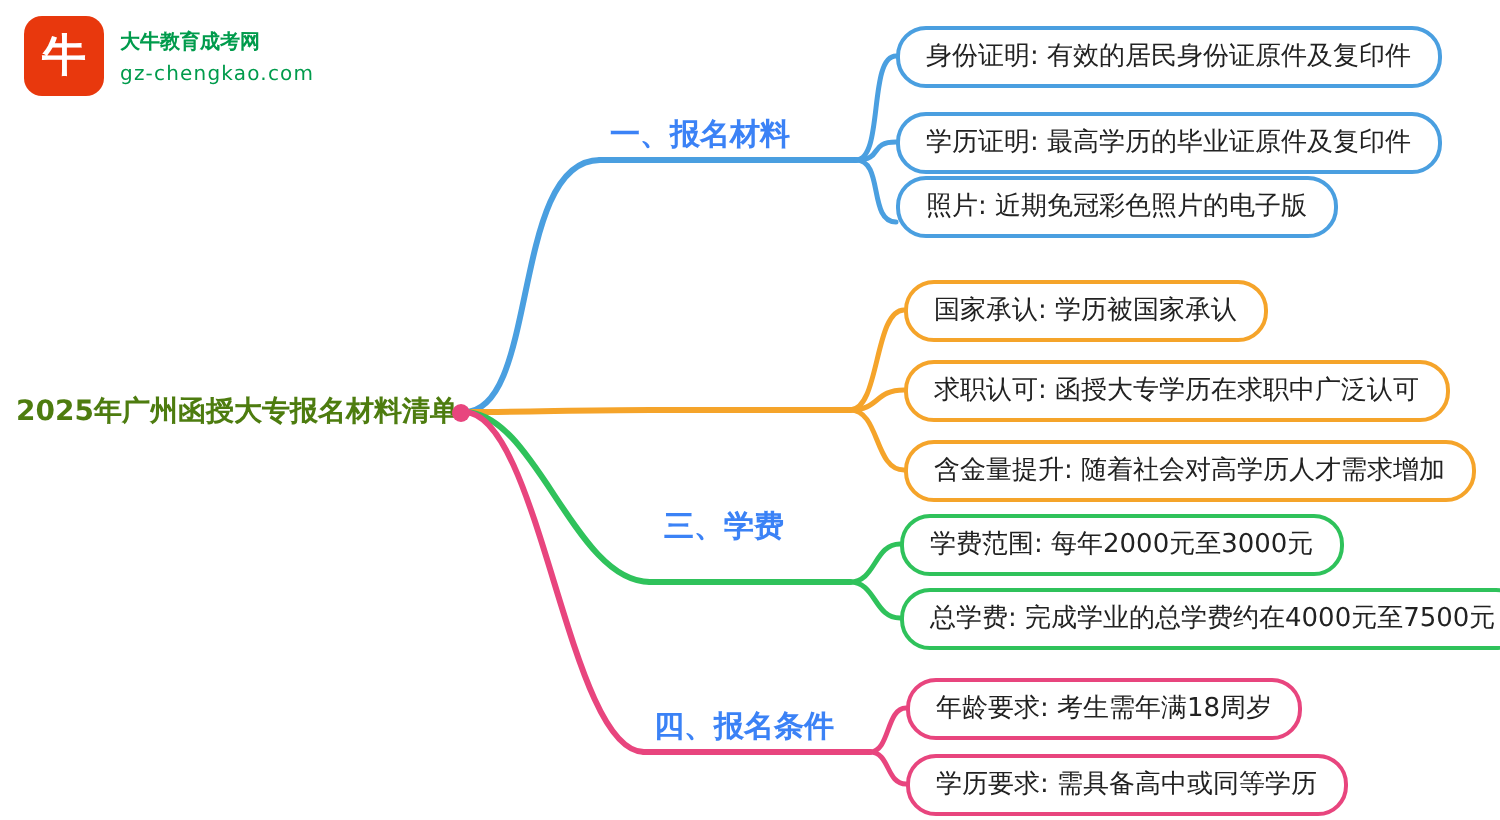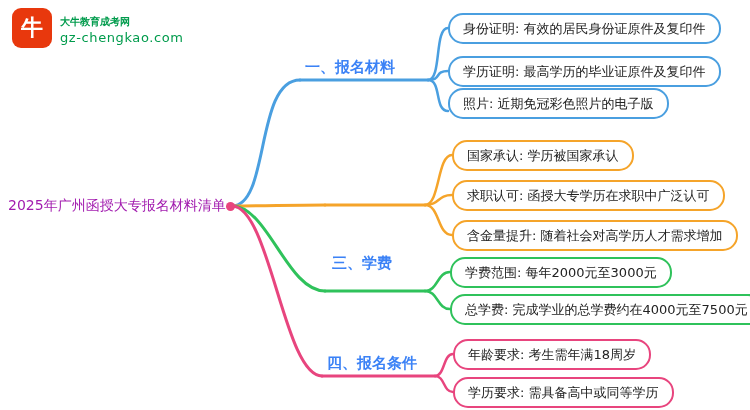--- a/index.html
+++ b/index.html
@@ -7,24 +7,24 @@
   html,body { background:#ffffff; }
   body { font-family:"DejaVu Sans","Liberation Sans",sans-serif; }
   .stage { position:relative; width:750px; height:410px; background:#ffffff; overflow:hidden; }
   svg.links { position:absolute; left:0; top:0; width:750px; height:410px; }
   svg.links path { fill:none; stroke-linecap:round; }
 
   .logo { position:absolute; left:12px; top:8px; display:flex; align-items:center; gap:8px; }
   .logo-icon { width:40px; height:40px; border-radius:9px; display:flex; align-items:center;
                justify-content:center; color:#fff; font-size:22px; font-weight:bold; }
   .logo-title { font-size:10px; font-weight:bold; line-height:19px; }
-  .logo-sub { font-size:13px; letter-spacing:0.6px; line-height:14px; }
+  .logo-sub { font-size:10px; letter-spacing:0.6px; line-height:14px; }
 
-  .root-label { position:absolute; left:8px; top:197px; font-size:14px; font-weight:400;
-                color:#a21caf; white-space:nowrap; }
+  .root-label { position:absolute; left:8px; top:197px; font-size:14px; font-weight:700;
+                color:#4d7c0f; white-space:nowrap; }
   .root-dot { position:absolute; left:226px; top:202px; width:9px; height:9px; border-radius:50%; }
 
   .branch-label { position:absolute; font-size:15px; font-weight:bold; color:#3b82f6; white-space:nowrap; }
 
   .leaf { position:absolute; background:#fff; border:2px solid #4d7c0f; border-radius:15px;
           padding:5px 13px; font-size:13px; line-height:17px; color:#222; white-space:nowrap; }
 </style>
 </head>
 <body>
 

